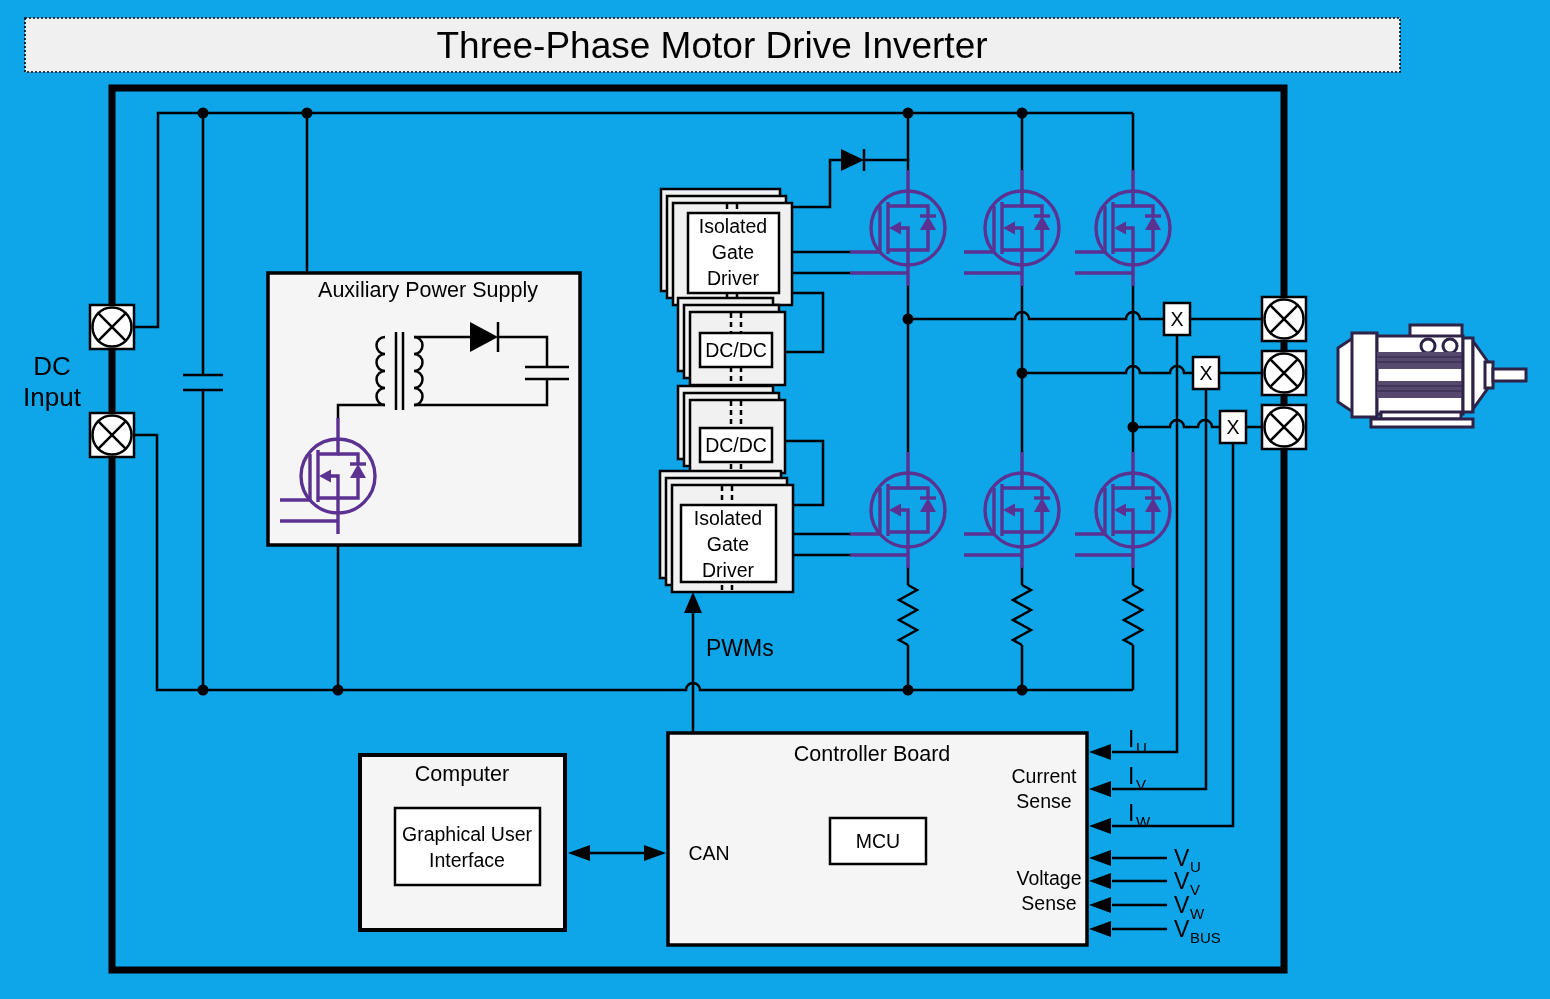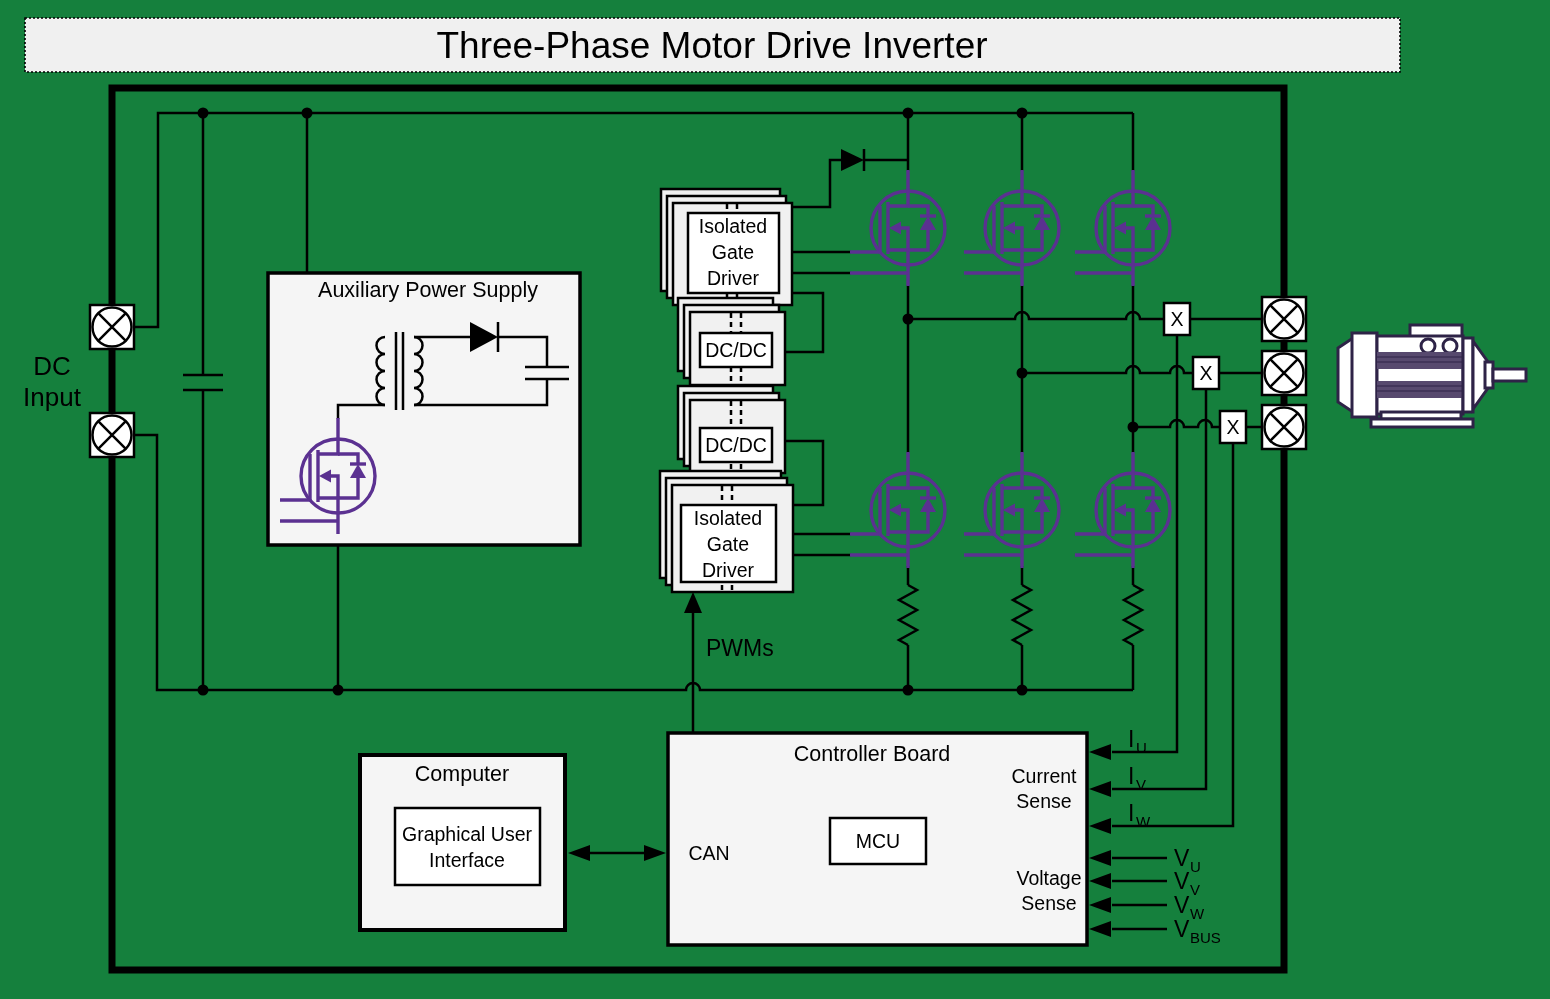--- a/index.html
+++ b/index.html
@@ -1,16 +1,16 @@
 <!DOCTYPE html>
 <html><head>
 <meta charset="utf-8">
 <style>
   html,body{margin:0;padding:0;background:#ffffff;}
-  #stage{position:relative;width:1550px;height:999px;background:#15803d;overflow:hidden;}
+  #stage{position:relative;width:1550px;height:999px;background:#0ea5e9;overflow:hidden;}
   svg{position:absolute;left:0;top:0;}
   text{font-family:"Liberation Sans","DejaVu Sans",sans-serif;fill:#000;}
   .mid{text-anchor:middle;}
   .t38{font-size:37px;}
   .t26{font-size:26px;}
   .t23{font-size:23px;}
   .t21{font-size:21.5px;}
   .t19{font-size:19.5px;}
   .t15{font-size:15px;}
   .wire{stroke:#000;stroke-width:2.5;fill:none;}

